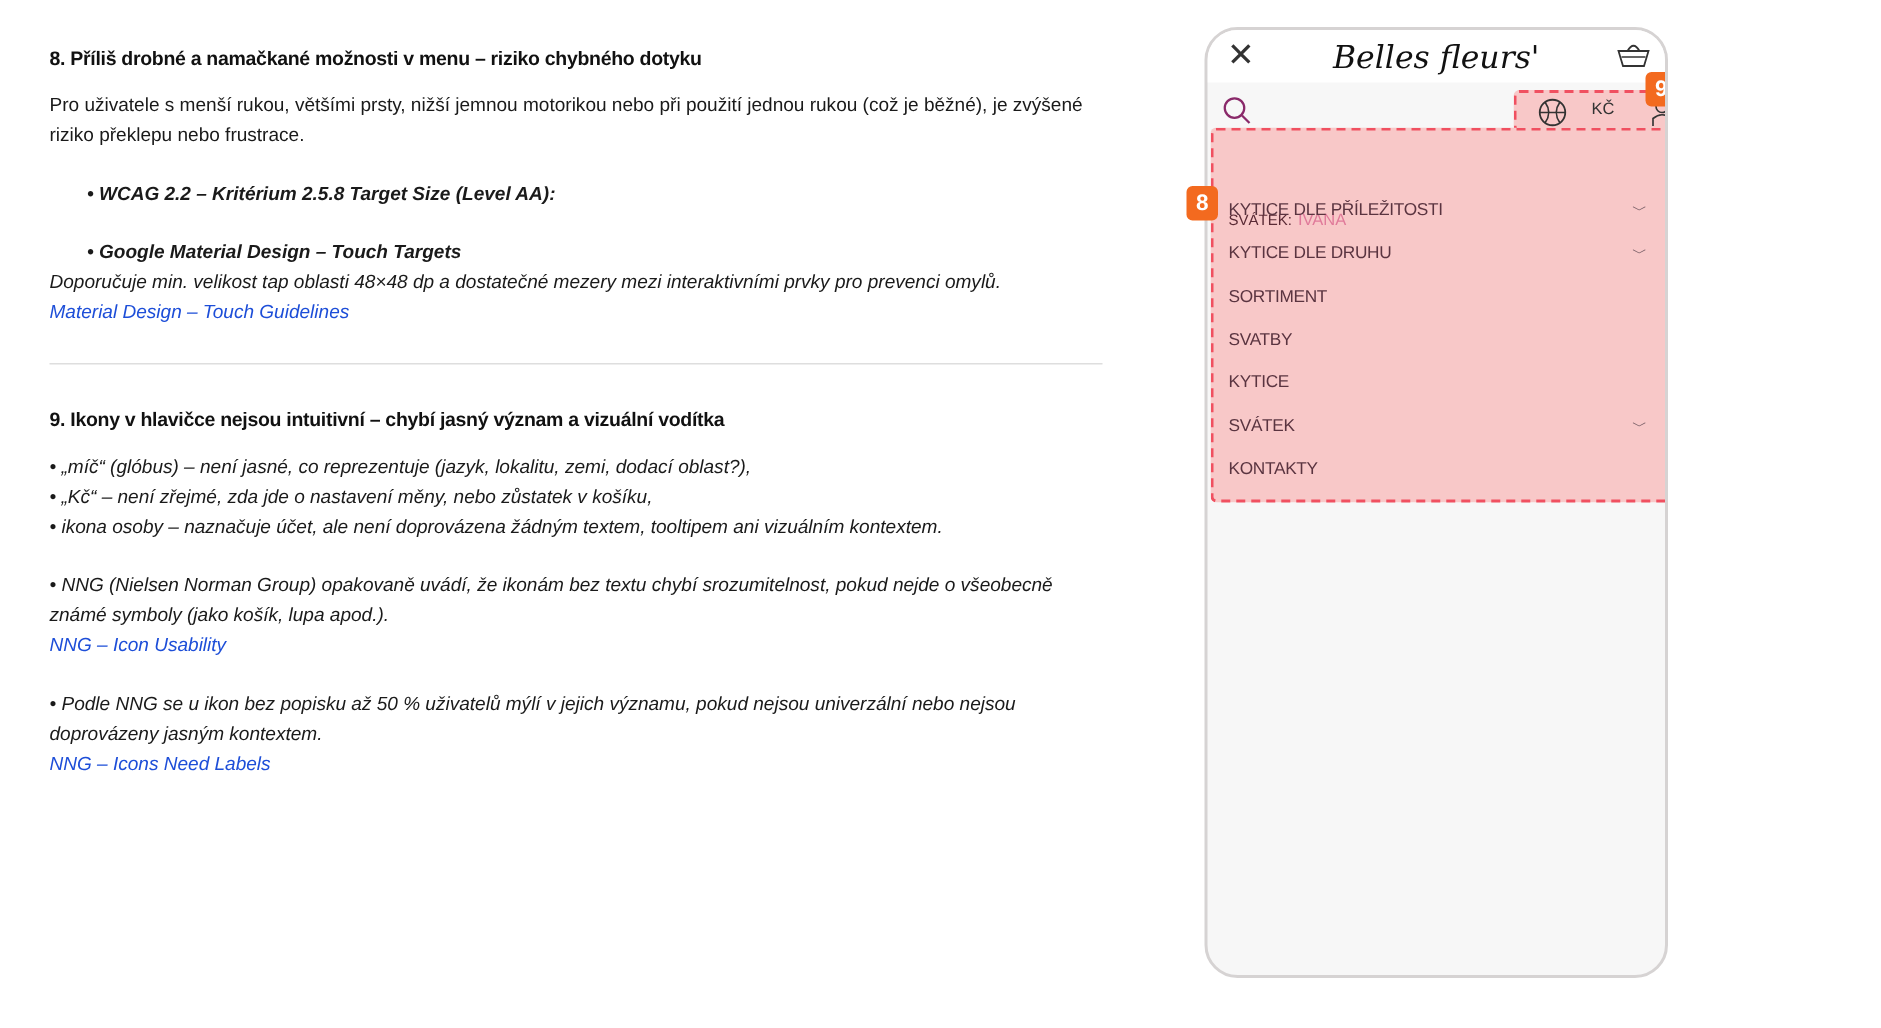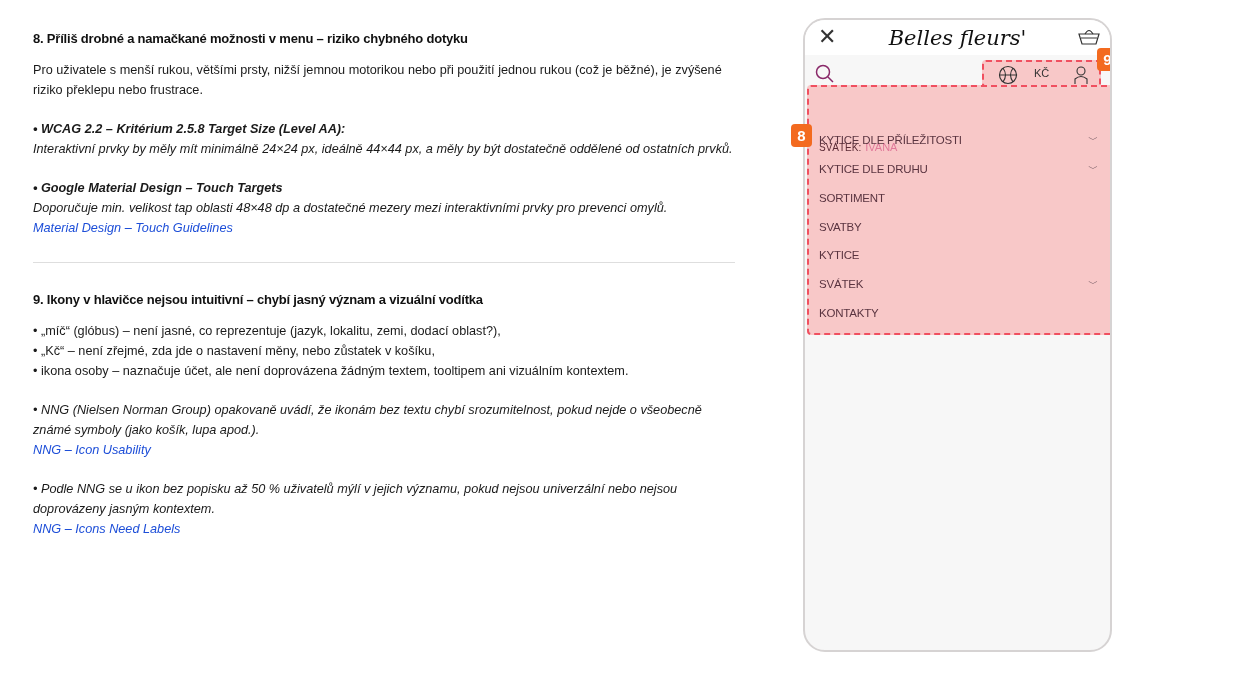--- a/index.html
+++ b/index.html
@@ -1,54 +1,53 @@
 <!DOCTYPE html>
 <html><head>
 <meta charset="utf-8">
 <style>
   * { box-sizing: border-box; margin: 0; padding: 0; }
   body { width: 1254px; height: 685px; background: #ffffff; font-family: "Liberation Sans", sans-serif; color: #111; position: relative; overflow: hidden; }
   .doc { position: absolute; left: 33px; top: 28px; width: 702px; }
   h2 { font-size: 13px; font-weight: 700; letter-spacing: -0.2px; color: #111; margin-bottom: 10px; line-height: 22px; }
   p, li { font-size: 12.7px; line-height: 20px; color: #1a1a1a; }
   .gap { height: 19px; }
-  .bi { font-style: italic; font-weight: 700; }
+  .bi { font-style: italic; font-weight: 700; margin-left: 25px; }
   .it { font-style: italic; }
   a { color: #1d4ed8; font-style: italic; }
   hr { border: none; border-top: 1.5px solid #dedede; margin: 24px 0 26px 0; }
-  ul { list-style: none; }
+  ul { list-style: none; font-style: italic; }
   li::before { content: "• "; }
 
   .phone { position: absolute; left: 803px; top: 18px; width: 309px; height: 634px; border: 2px solid #d6d3d3; border-radius: 22px; background: #f7f7f7; overflow: hidden; }
   .topbar { height: 35px; background: #fff; position: relative; }
   .close-x { position: absolute; left: 13px; top: 7px; font-size: 22px; color: #333; line-height: 20px; font-weight: 300; }
   .logo { position: absolute; left: 0; right: 0; top: 6px; text-align: center; font-family: "DejaVu Serif", serif; font-style: italic; font-size: 21px; color: #111; }
   .basket { position: absolute; right: 10px; top: 8px; }
   .row2 { height: 36px; position: relative; }
   .search { position: absolute; left: 10px; top: 9px; }
-  .hdr-icons { position: absolute; left: 177px; top: 5px; width: 119px; height: 28px; background: #f8c8c8; border: 2.5px dashed #f05060; border-radius: 4px; }
+  .hdr-icons { position: absolute; left: 204px; top: 5px; width: 119px; height: 28px; background: #f8c8c8; border: 2.5px dashed #f05060; border-radius: 4px; }
   .globe { position: absolute; left: 14px; top: 3px; }
   .kc { position: absolute; left: 50px; top: 5px; font-size: 11px; color: #333; }
   .person { position: absolute; left: 89px; top: 3px; }
   .menu { position: absolute; left: 2px; top: 65px; width: 307px; height: 250px; background: #f8c8c8; border: 2.5px dashed #f05060; border-radius: 4px; }
   .svatek { position: absolute; left: 10px; top: 14px; font-size: 10px; color: #5a2a35; margin-top: 40px; }
   .svatek .name { color: #e07a9a; font-size: 11px; margin-left: 4px; }
   .mi { position: absolute; left: 10px; right: 8px; font-size: 11.5px; color: #5a3440; letter-spacing: -0.2px; }
   .chev { position: absolute; right: 6px; top: -1px; font-size: 10px; color: #7a6068; }
   .badge { position: absolute; width: 21px; height: 23px; background: #f36a1f; color: #fff; font-weight: 700; font-size: 15px; text-align: center; line-height: 23px; border-radius: 4px; }
 </style>
 </head>
 <body>
 
 <div class="doc">
   <h2>8. Příliš drobné a namačkané možnosti v menu – riziko chybného dotyku</h2>
   <p>Pro uživatele s menší rukou, většími prsty, nižší jemnou motorikou nebo při použití jednou rukou (což je běžné), je zvýšené riziko překlepu nebo frustrace.</p>
   <div class="gap"></div>
   <p class="bi">• WCAG 2.2 – Kritérium 2.5.8 Target Size (Level AA):</p>
-  <p class="it">Interaktivní prvky by měly mít minimálně 24×24 px, ideálně 44×44 px, a měly by být dostatečně oddělené od ostatních prvků.</p>
   <div class="gap"></div>
   <p class="bi">• Google Material Design – Touch Targets</p>
   <p class="it">Doporučuje min. velikost tap oblasti 48×48 dp a dostatečné mezery mezi interaktivními prvky pro prevenci omylů.</p>
   <p><a>Material Design – Touch Guidelines</a></p>
   <hr>
   <h2>9. Ikony v hlavičce nejsou intuitivní – chybí jasný význam a vizuální vodítka</h2>
   <ul>
     <li>„míč“ (glóbus) – není jasné, co reprezentuje (jazyk, lokalitu, zemi, dodací oblast?),</li>
     <li>„Kč“ – není zřejmé, zda jde o nastavení měny, nebo zůstatek v košíku,</li>
     <li>ikona osoby – naznačuje účet, ale není doprovázena žádným textem, tooltipem ani vizuálním kontextem.</li>

